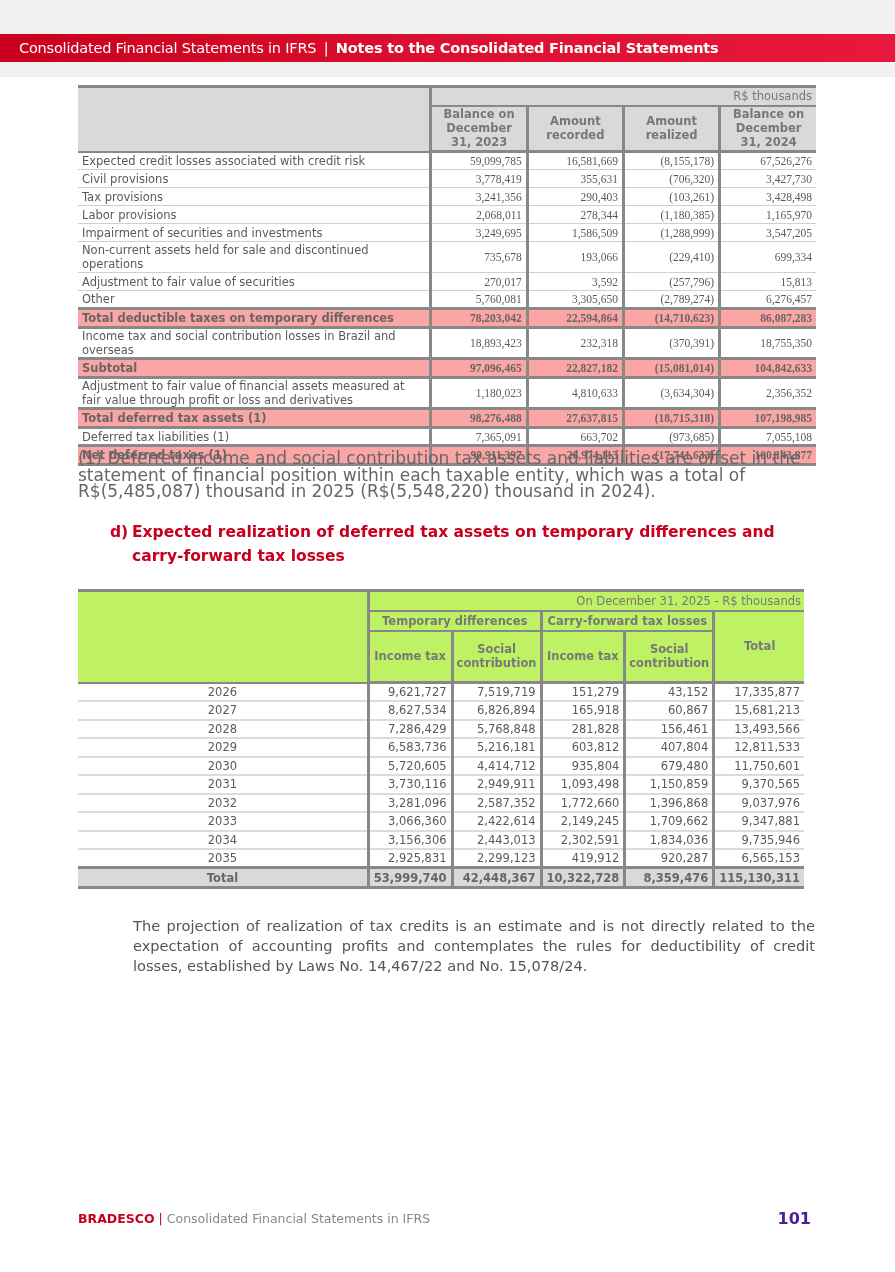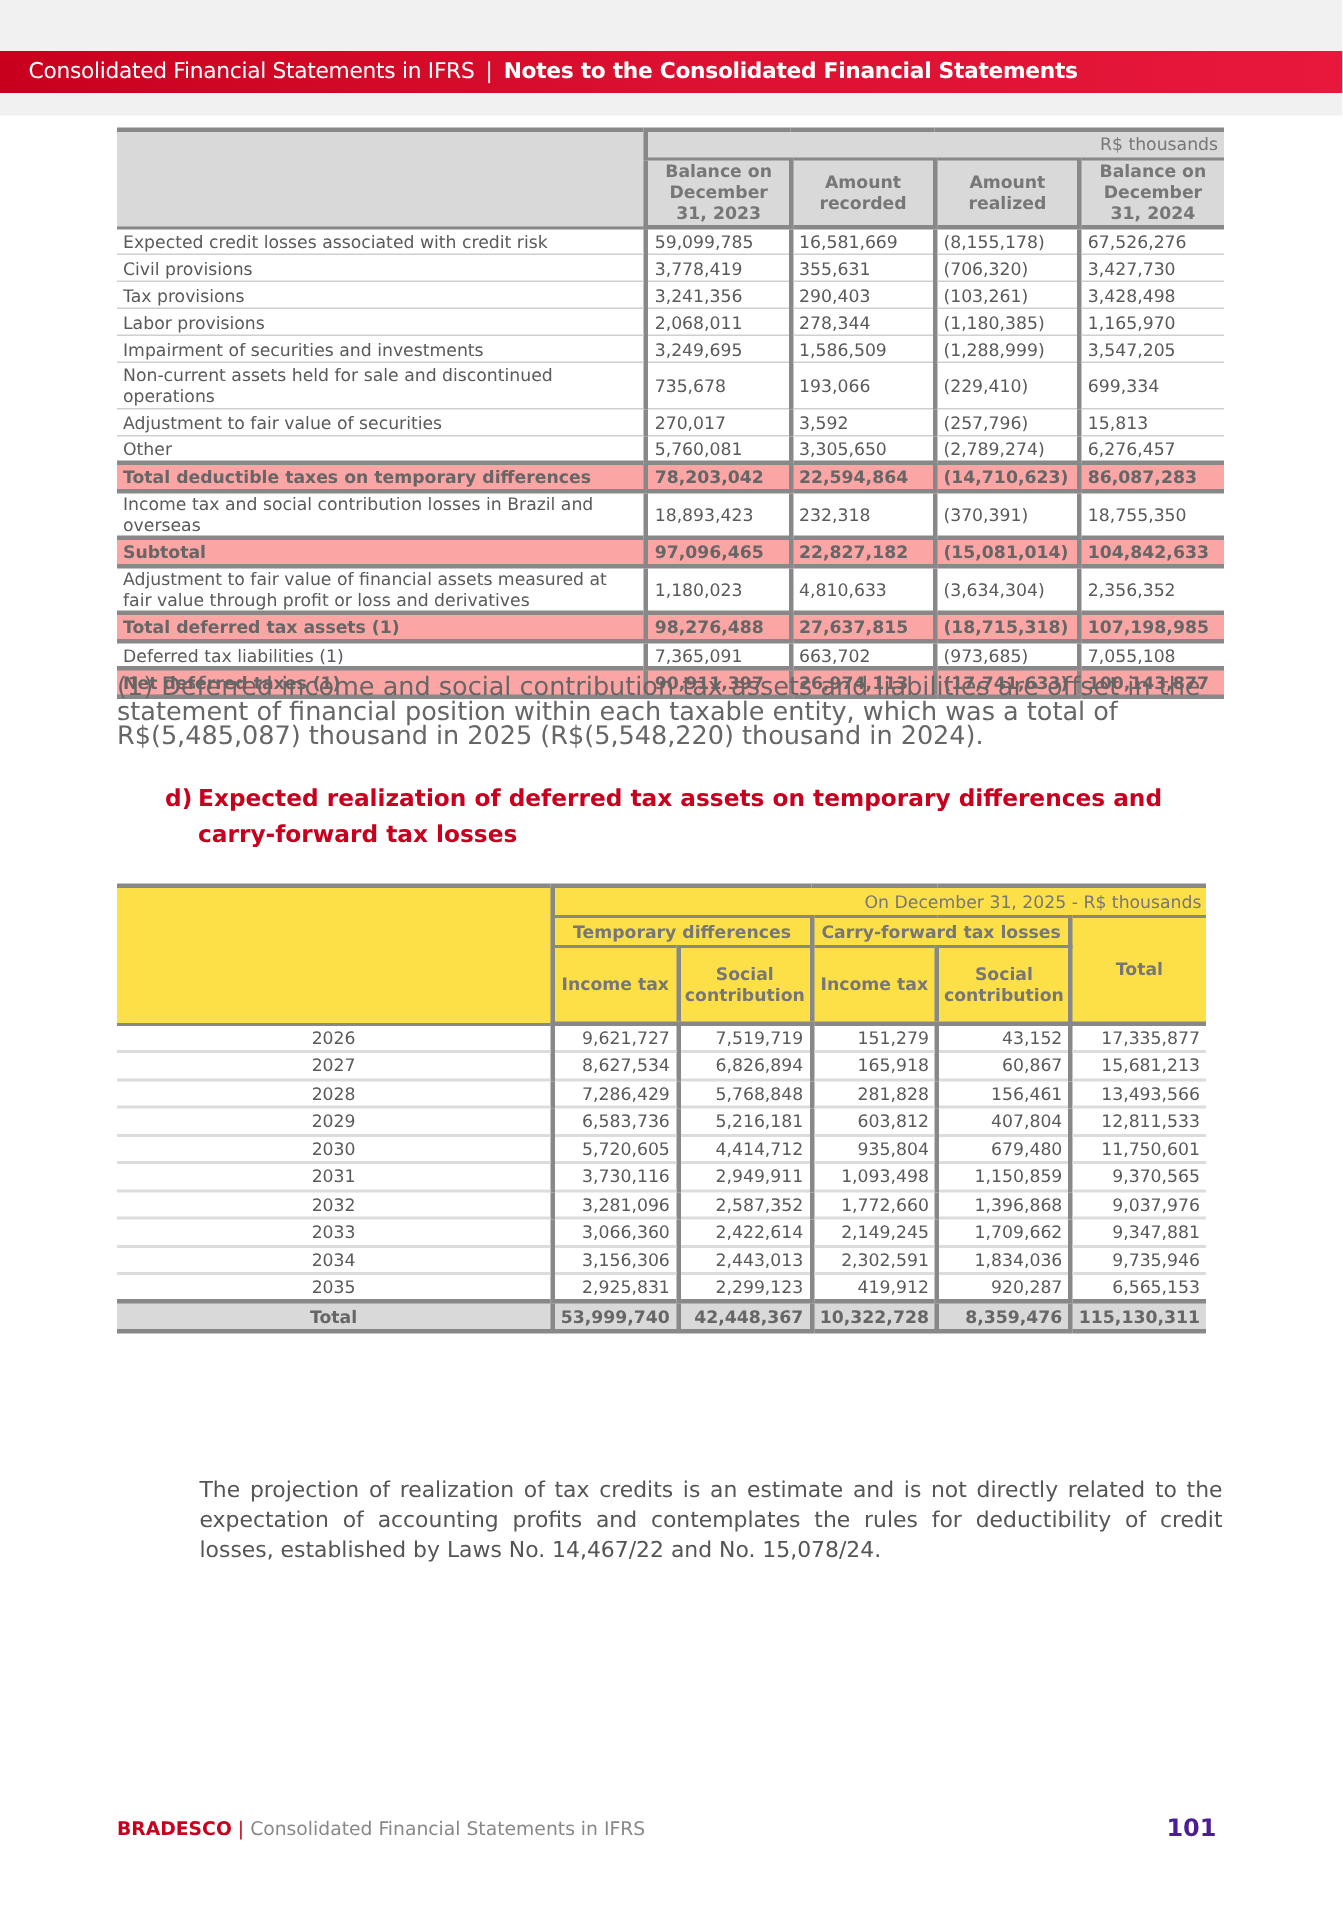--- a/index.html
+++ b/index.html
@@ -39,21 +39,21 @@
       border-bottom: 3px solid #888;
     }
     .t1 td, .t1 th { padding: 0 4px; line-height: 14px; }
     .t1 th {
       background: #d9d9d9; color: #777; font-weight: bold; text-align: center;
       border-left: 3px solid #888; font-size: 11.5px;
     }
     .t1 th.blank { border-left: none; background: #d9d9d9; }
     .t1 .unit-row th { text-align: right; font-weight: normal; height: 19px; color: #777; border-bottom: 2px solid #888; }
     .t1 .hdr-row th { height: 46px; border-bottom: 3px solid #888; }
-    .t1 td.num { text-align: left; border-left: 3px solid #888; width: 96px; white-space: nowrap; }
+    .t1 td.num { text-align: right; border-left: 3px solid #888; width: 96px; white-space: nowrap; font-family: Liberation Serif, serif; }
     .t1 td.lbl { text-align: left; width: 352px; }
     .t1 tr.row td { height: 18px; border-bottom: 1px solid #cfcfcf; }
     .t1 tr.row.tall td { height: 31px; }
     .t1 tr.total td {
       background: #fca5a5; font-weight: bold; color: #666; height: 19px;
       border-top: 3px solid #888; border-bottom: 3px solid #888;
     }
 
     .footnote {
       position: absolute; left: 78px; top: 450px; width: 740px;
@@ -68,38 +68,38 @@
     .section-title .marker { width: 22px; flex: none; }
     .section-title .text { flex: 1; }
 
     
     .t2 {
       position: absolute; left: 78px; top: 589px; width: 726px;
       font-size: 11.5px; color: #5a5a5a;
       border-top: 3px solid #888;
     }
     .t2 th {
-      background: #fde047; color: #777; font-weight: bold; text-align: center;
+      background: #bef264; color: #777; font-weight: bold; text-align: center;
       border-left: 3px solid #888; padding: 0 3px; line-height: 14px;
     }
     .t2 th.blank { border-left: none; }
     .t2 .unit-row th { text-align: right; font-weight: normal; height: 20px; border-bottom: 2px solid #888; }
     .t2 .grp-row th { height: 20px; border-bottom: 2px solid #888; }
     .t2 .sub-row th { height: 52px; border-bottom: 3px solid #888; }
     .t2 th.total-hdr { border-bottom: 3px solid #888; }
     .t2 td { padding: 0 4px; height: 18.5px; line-height: 14px; border-bottom: 2px solid #dcdcdc; }
     .t2 td.year { text-align: center; width: 302px; }
     .t2 td.num { text-align: right; border-left: 3px solid #888; white-space: nowrap; }
     .t2 tr.total td {
       background: #d9d9d9; font-weight: bold; color: #666; height: 20px;
       border-top: 3px solid #888; border-bottom: 3px solid #888;
     }
 
     .body-para {
-      position: absolute; left: 133px; top: 984px; width: 682px;
+      position: absolute; left: 133px; top: 916px; width: 682px;
       font-size: 14.6px; line-height: 20.2px; color: #555; text-align: justify;
     }
 
     .footer {
       position: absolute; left: 78px; top: 1209px; width: 733px;
       font-size: 12.5px; color: #888; display: flex; align-items: center;
     }
     .footer .brand { color: #c8001e; font-weight: bold; }
     .footer .pipe { margin: 0 4px; color: #c8001e; }
     .footer .page-num { margin-left: auto; color: #4c1d95; font-weight: bold; font-size: 16px; text-align: center; }

